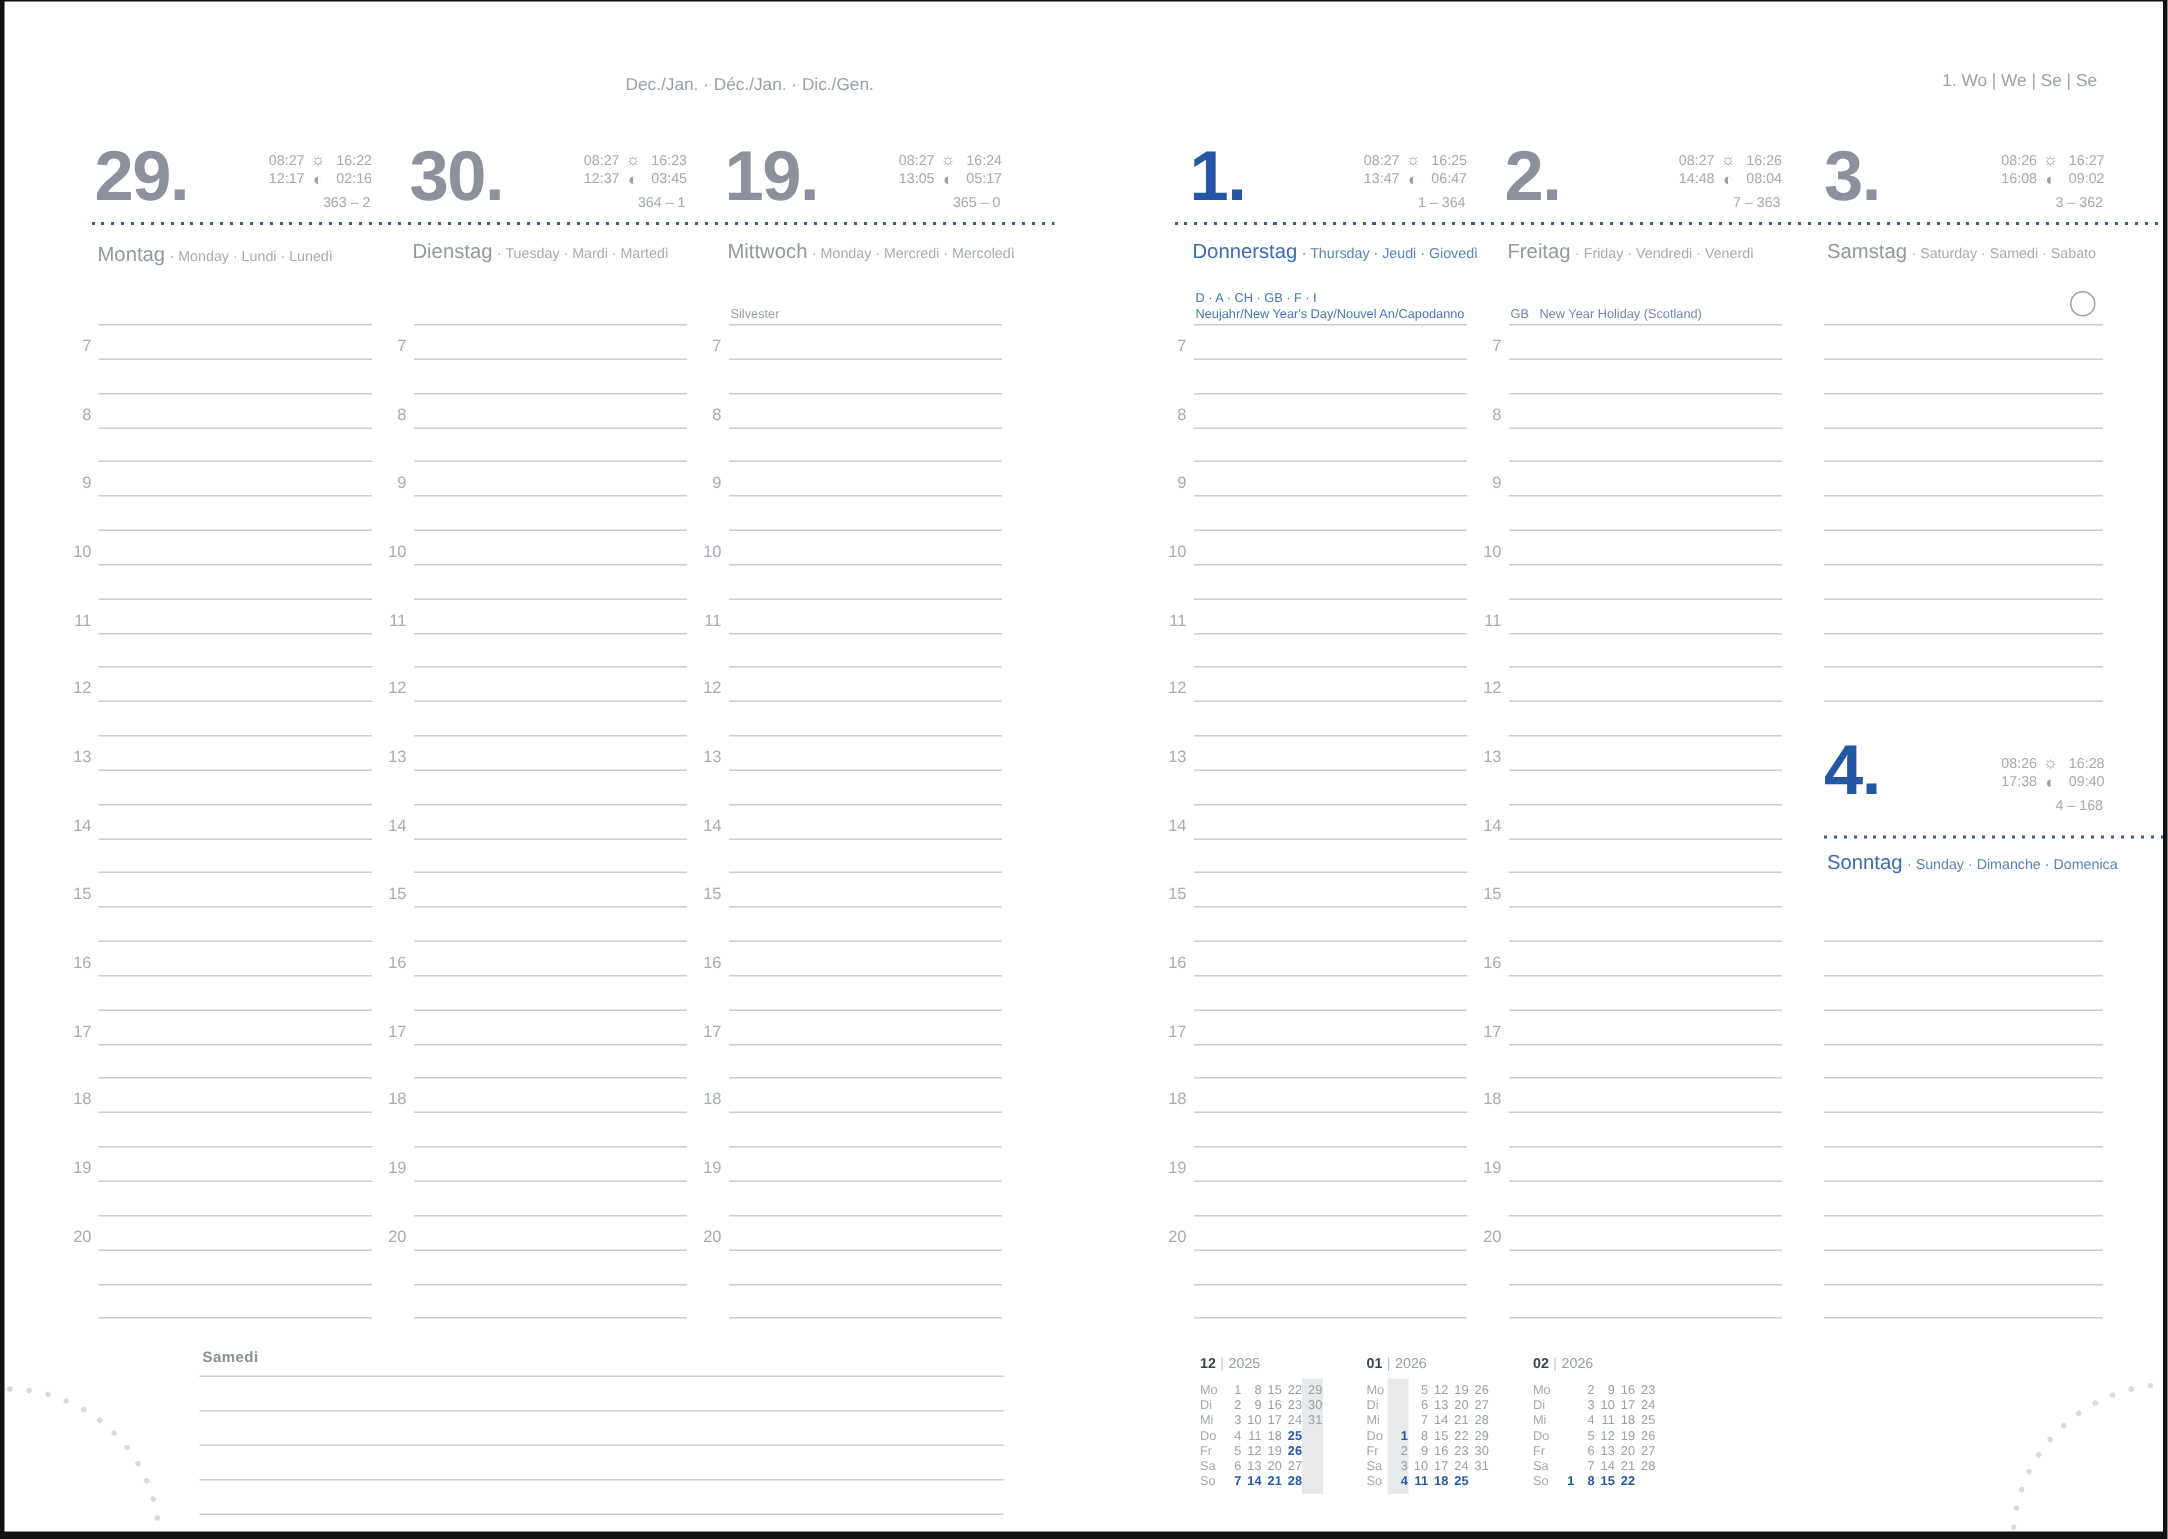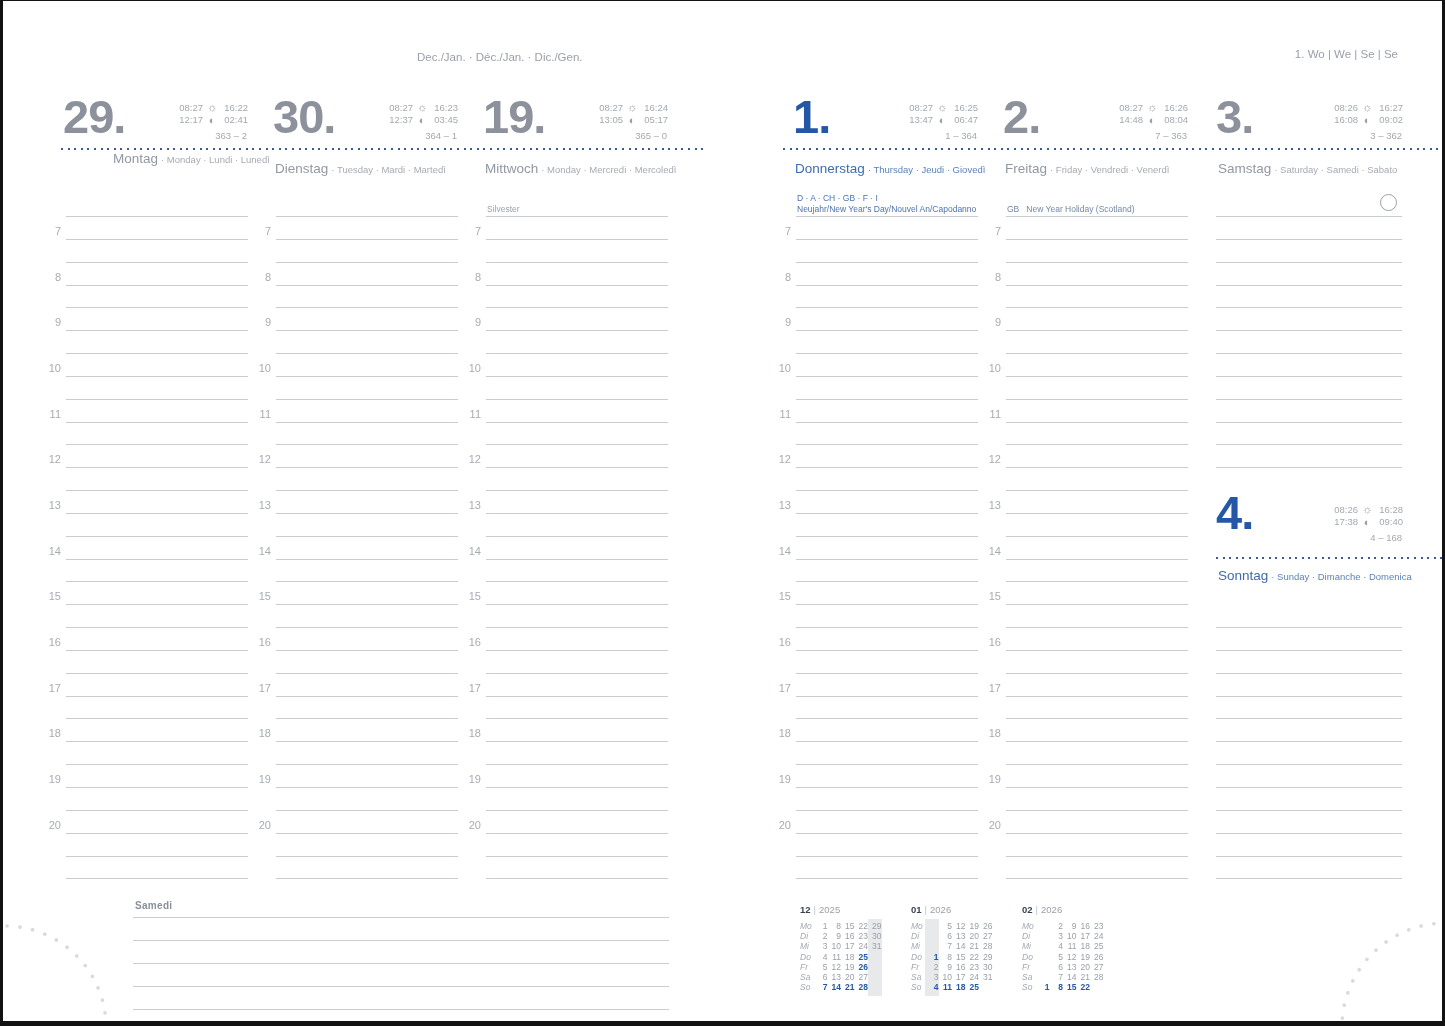--- a/index.html
+++ b/index.html
@@ -44,21 +44,21 @@
   
   .notizen-label{position:absolute;left:132px;top:899px;font-size:10px;font-weight:bold;color:#8a8f99;letter-spacing:0.3px;}
   .nline{position:absolute;left:130px;width:536px;border-top:1px solid #c9ccd1;}
 
   
   .mcal{position:absolute;top:903px;width:92px;height:95px;font-size:8.5px;}
   .mtitle{position:absolute;left:0;top:0;font-size:9.5px;color:#9aa0a8;}
   .mtitle .mo{font-weight:bold;color:#3a4352;}
   .mtitle .sep{margin:0 3px;color:#c0c4c9;}
   .mrow{position:absolute;left:0;width:92px;height:10px;line-height:10px;}
-  .mabbr{position:absolute;left:0;color:#a4a9b0;font-style:italic;}
+  .mabbr{position:absolute;left:0;color:#a4a9b0;}
   .mcell{position:absolute;width:13.5px;text-align:right;color:#9aa0a8;}
   .mcell.b{color:#2458a6;font-weight:bold;}
   .mstrip{position:absolute;top:15px;height:77px;width:13.5px;background:#e8e9eb;}
 
   .corner-arcs{position:absolute;left:0;top:0;pointer-events:none;}
 </style>
 </head>
 <body>
 
 <div class="page">
@@ -74,25 +74,25 @@
         <div class="num" style="top: 6px;">29.</div>
         <div class="astro" style="top: 12px;">
           <div class="astro-row">
             <span class="t">08:27</span>
             <span class="icon">☼</span>
             <span class="t">16:22</span>
           </div>
           <div class="astro-row">
             <span class="t">12:17</span>
             <span class="icon">◐</span>
-            <span class="t">02:41</span>
+            <span class="t">02:16</span>
           </div>
           <div class="astro-count">363 – 2</div>
         </div>
-        <div class="dayname" style="top: 60px; margin-left: 48px;"><span class="main">Montag</span><span class="intl">· Monday · Lundi · Lunedì</span></div>
+        <div class="dayname" style="top: 72px;"><span class="main">Montag</span><span class="intl">· Monday · Lundi · Lunedì</span></div>
         <div class="gline" style="top: 127px;"></div>
         <div class="gline" style="top: 149.84px;"></div>
         <div class="hlabel" style="top: 135.84px;">7</div>
         <div class="gline" style="top: 172.68px;"></div>
         <div class="gline" style="top: 195.52px;"></div>
         <div class="hlabel" style="top: 181.52px;">8</div>
         <div class="gline" style="top: 218.36px;"></div>
         <div class="gline" style="top: 241.2px;"></div>
         <div class="hlabel" style="top: 227.2px;">9</div>
         <div class="gline" style="top: 264.04px;"></div>

